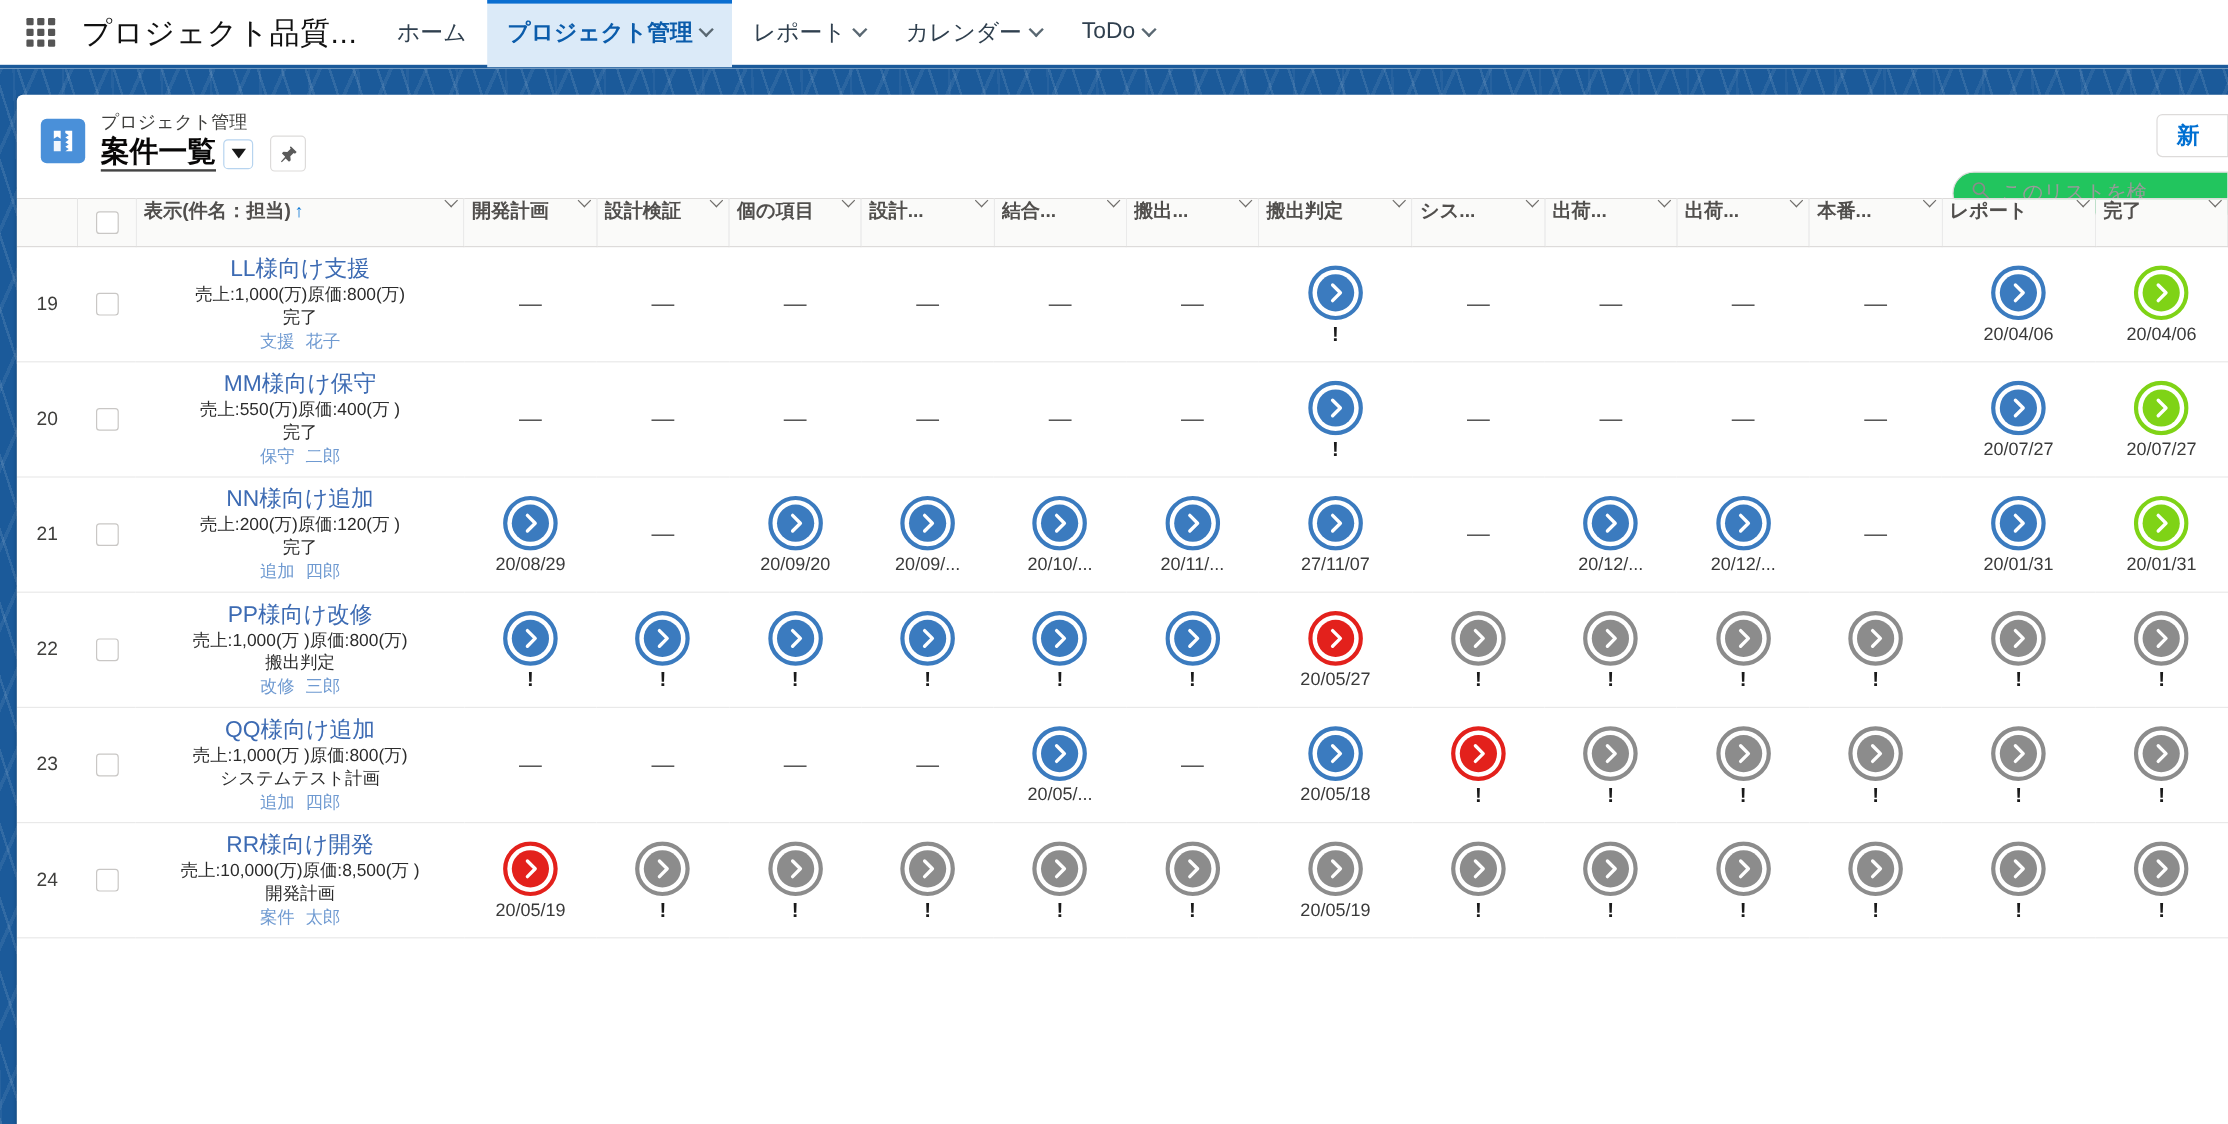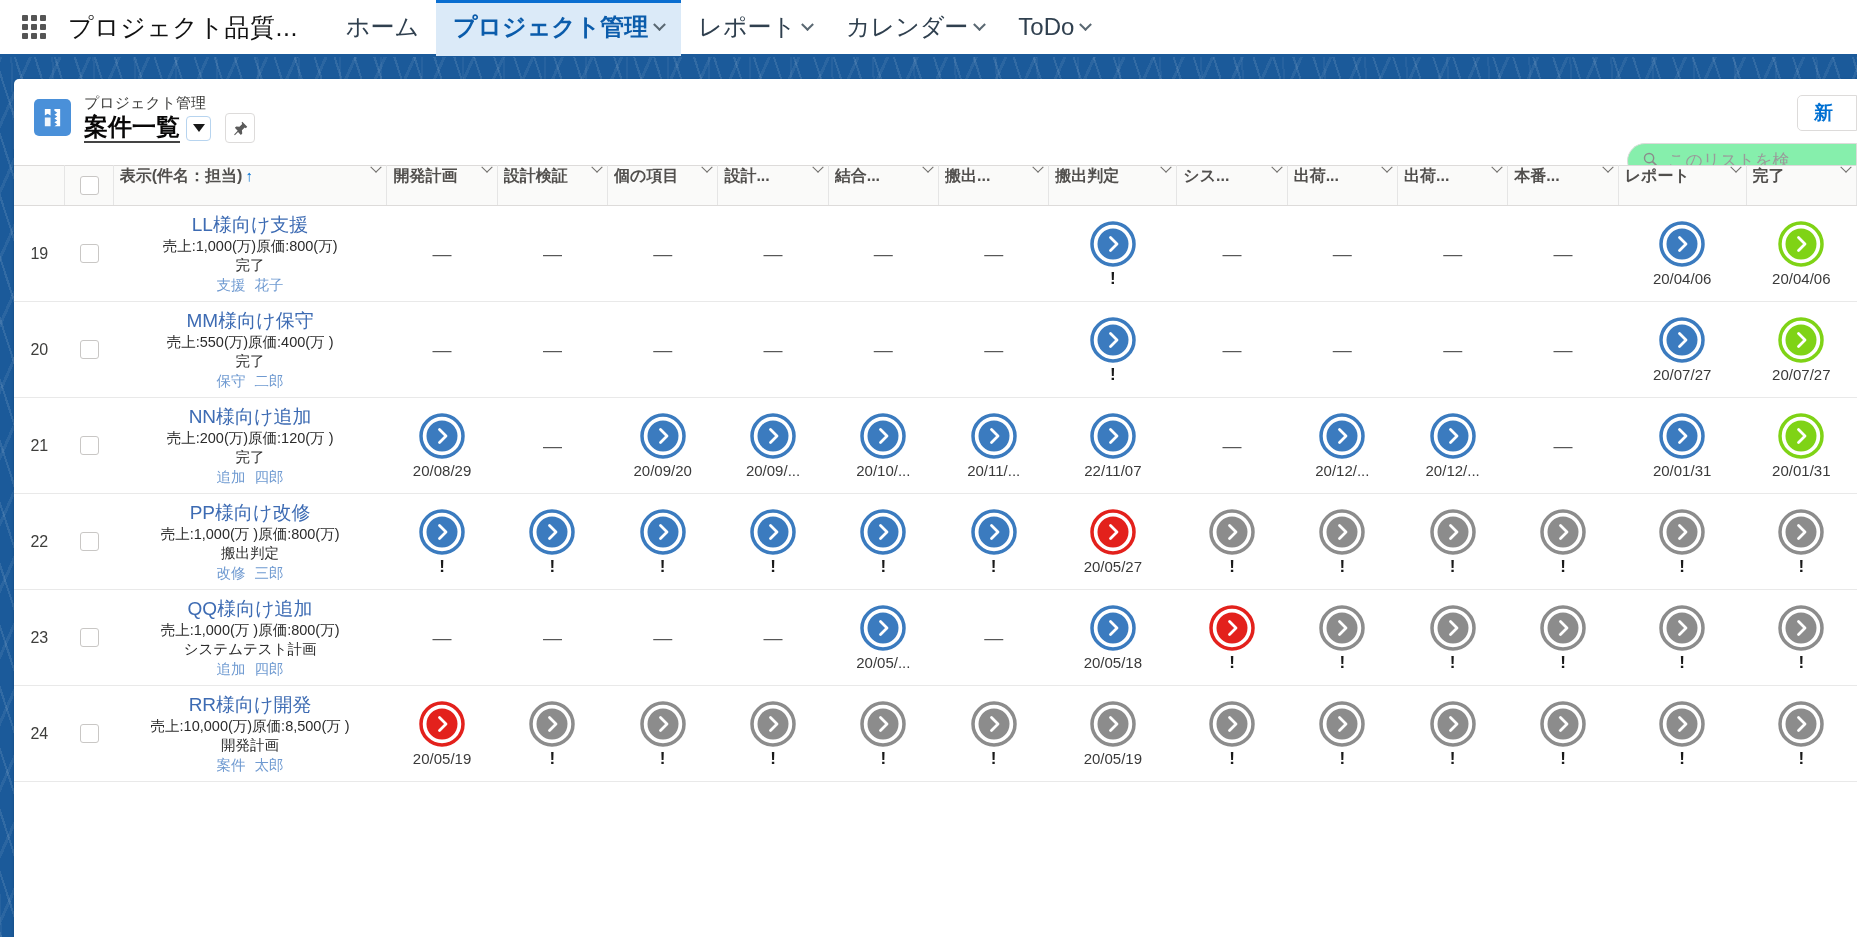--- a/index.html
+++ b/index.html
@@ -39,29 +39,29 @@
     width: 6px; height: 6px;
     background: #555;
     border-radius: 1px;
     display: block;
   }
   .app-name {
     font-size: 25px;
     color: #111;
     letter-spacing: .5px;
     white-space: nowrap;
-    margin-right: 31px;
+    margin-right: 16px;
   }
   .nav-tabs { display: flex; align-items: stretch; height: 57px; }
   .nav-tab {
     display: flex;
     align-items: center;
     gap: 7px;
     padding: 0 17px;
-    font-size: 24px;
+    font-size: 19px;
     color: #30404f;
     cursor: pointer;
     position: relative;
     white-space: nowrap;
   }
   .nav-tab.active {
     background: #dbeaf8;
     color: #0b5cab;
     font-weight: 600;
   }
@@ -188,21 +188,21 @@
     font-family: inherit;
     cursor: pointer;
     display: flex; align-items: center;
   }
   .search-box {
     position: absolute;
     right: 0; top: 64px;
     width: 230px; height: 36px;
     border: 1px solid #dddbda;
     border-radius: 18px 0 0 18px;
-    background: #86efac;
+    background: #22c55e;
     display: flex; align-items: center;
     padding-left: 14px;
     gap: 9px;
     overflow: hidden;
   }
   .search-box input {
     border: none; outline: none;
     font-size: 17px;
     color: #3e3e3c;
     font-family: inherit;
@@ -681,21 +681,21 @@
                   <span class="m-label">20/11/...</span>
                 </span></td>
               <td class="col-hanp"><span class="marker">
                   <span class="ring">
                     <svg width="46" height="46" viewBox="0 0 46 46">
                       <circle cx="23" cy="23" r="21" fill="none" stroke="#3b7bbf" stroke-width="3.5"></circle>
                       <circle cx="23" cy="23" r="15.5" fill="#3b7bbf"></circle>
                       <path d="M20.5 16.5 L27 23 L20.5 29.5" fill="none" stroke="#fff" stroke-width="2.8" stroke-linecap="round" stroke-linejoin="round"></path>
                     </svg>
                   </span>
-                  <span class="m-label">22/11/07</span>
+                  <span class="m-label">27/11/07</span>
                 </span></td>
               <td class="col-stage"><span class="dash">—</span></td>
               <td class="col-stage"><span class="marker">
                   <span class="ring">
                     <svg width="46" height="46" viewBox="0 0 46 46">
                       <circle cx="23" cy="23" r="21" fill="none" stroke="#3b7bbf" stroke-width="3.5"></circle>
                       <circle cx="23" cy="23" r="15.5" fill="#3b7bbf"></circle>
                       <path d="M20.5 16.5 L27 23 L20.5 29.5" fill="none" stroke="#fff" stroke-width="2.8" stroke-linecap="round" stroke-linejoin="round"></path>
                     </svg>
                   </span>

